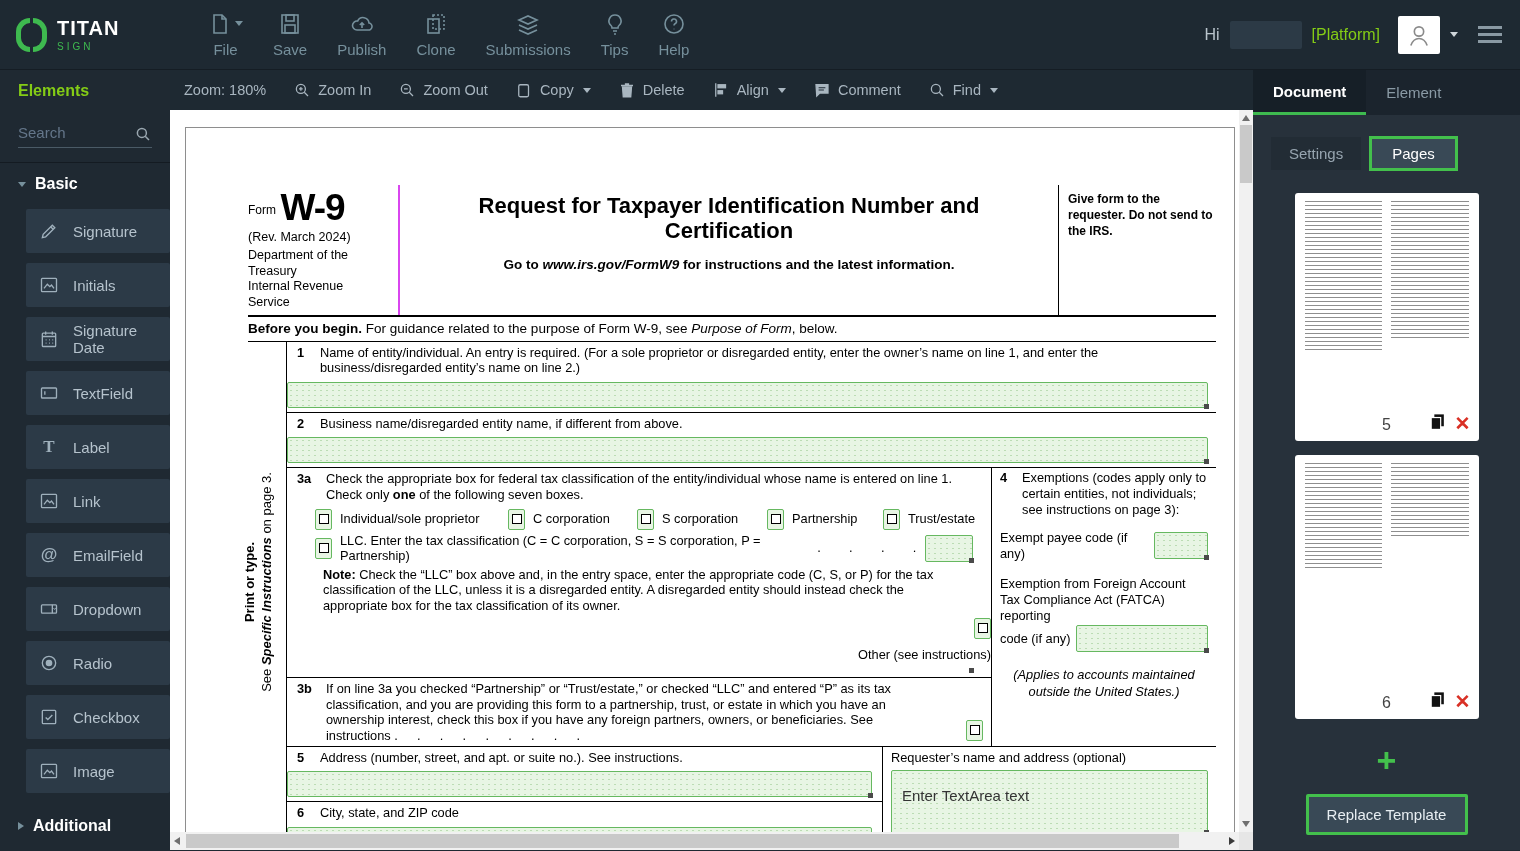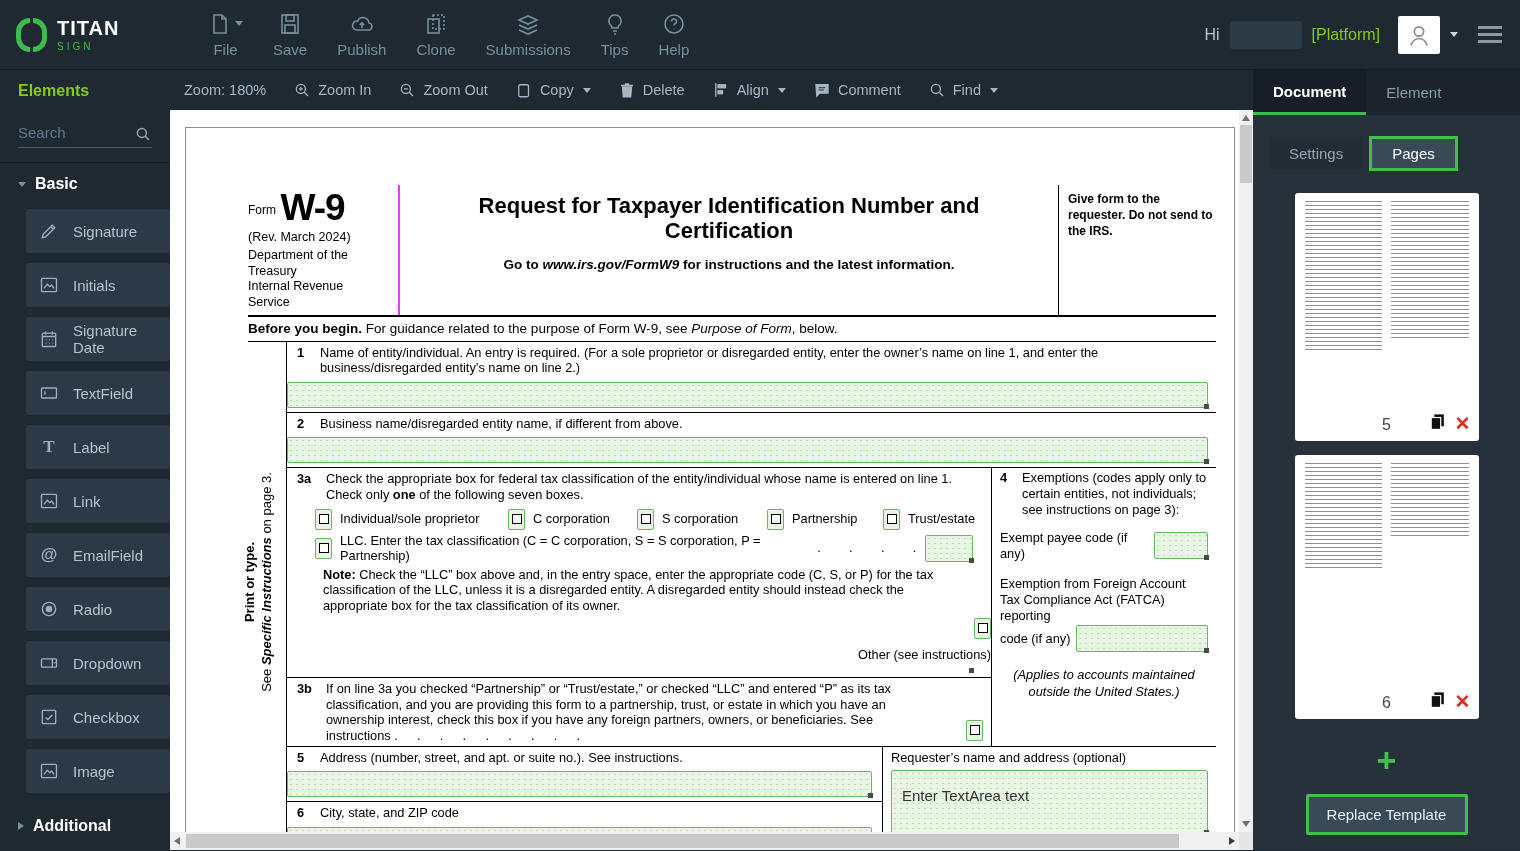--- a/index.html
+++ b/index.html
@@ -305,32 +305,32 @@
             <path d="M6 16l4-5 3 3 2-2 3 4"></path>
           </svg>
         <span>Link</span>
       </div>
       <div class="sb-item">
         <span class="glyph">@</span>
         <span>EmailField</span>
       </div>
       <div class="sb-item">
         <svg viewBox="0 0 24 24">
-            <circle cx="12" cy="12" r="8"></circle>
-            <circle cx="12" cy="12" r="3.2" fill="#9fb0bc"></circle>
-          </svg>
-        <span>Radio</span>
-      </div>
-      <div class="sb-item">
-        <svg viewBox="0 0 24 24">
             <rect x="3" y="7" width="18" height="10" rx="1"></rect>
             <path d="M16 7v10"></path>
             <path d="M17.5 11l1.2 1.5L20 11" stroke-width="1.2"></path>
           </svg>
         <span>Dropdown</span>
+      </div>
+      <div class="sb-item">
+        <svg viewBox="0 0 24 24">
+            <circle cx="12" cy="12" r="8"></circle>
+            <circle cx="12" cy="12" r="3.2" fill="#9fb0bc"></circle>
+          </svg>
+        <span>Radio</span>
       </div>
       <div class="sb-item">
         <svg viewBox="0 0 24 24">
             <rect x="4" y="4" width="16" height="16" rx="1"></rect>
             <path d="M8 12.5l2.6 2.6L16 9.5"></path>
           </svg>
         <span>Checkbox</span>
       </div>
       <div class="sb-item">
         <svg viewBox="0 0 24 24">

